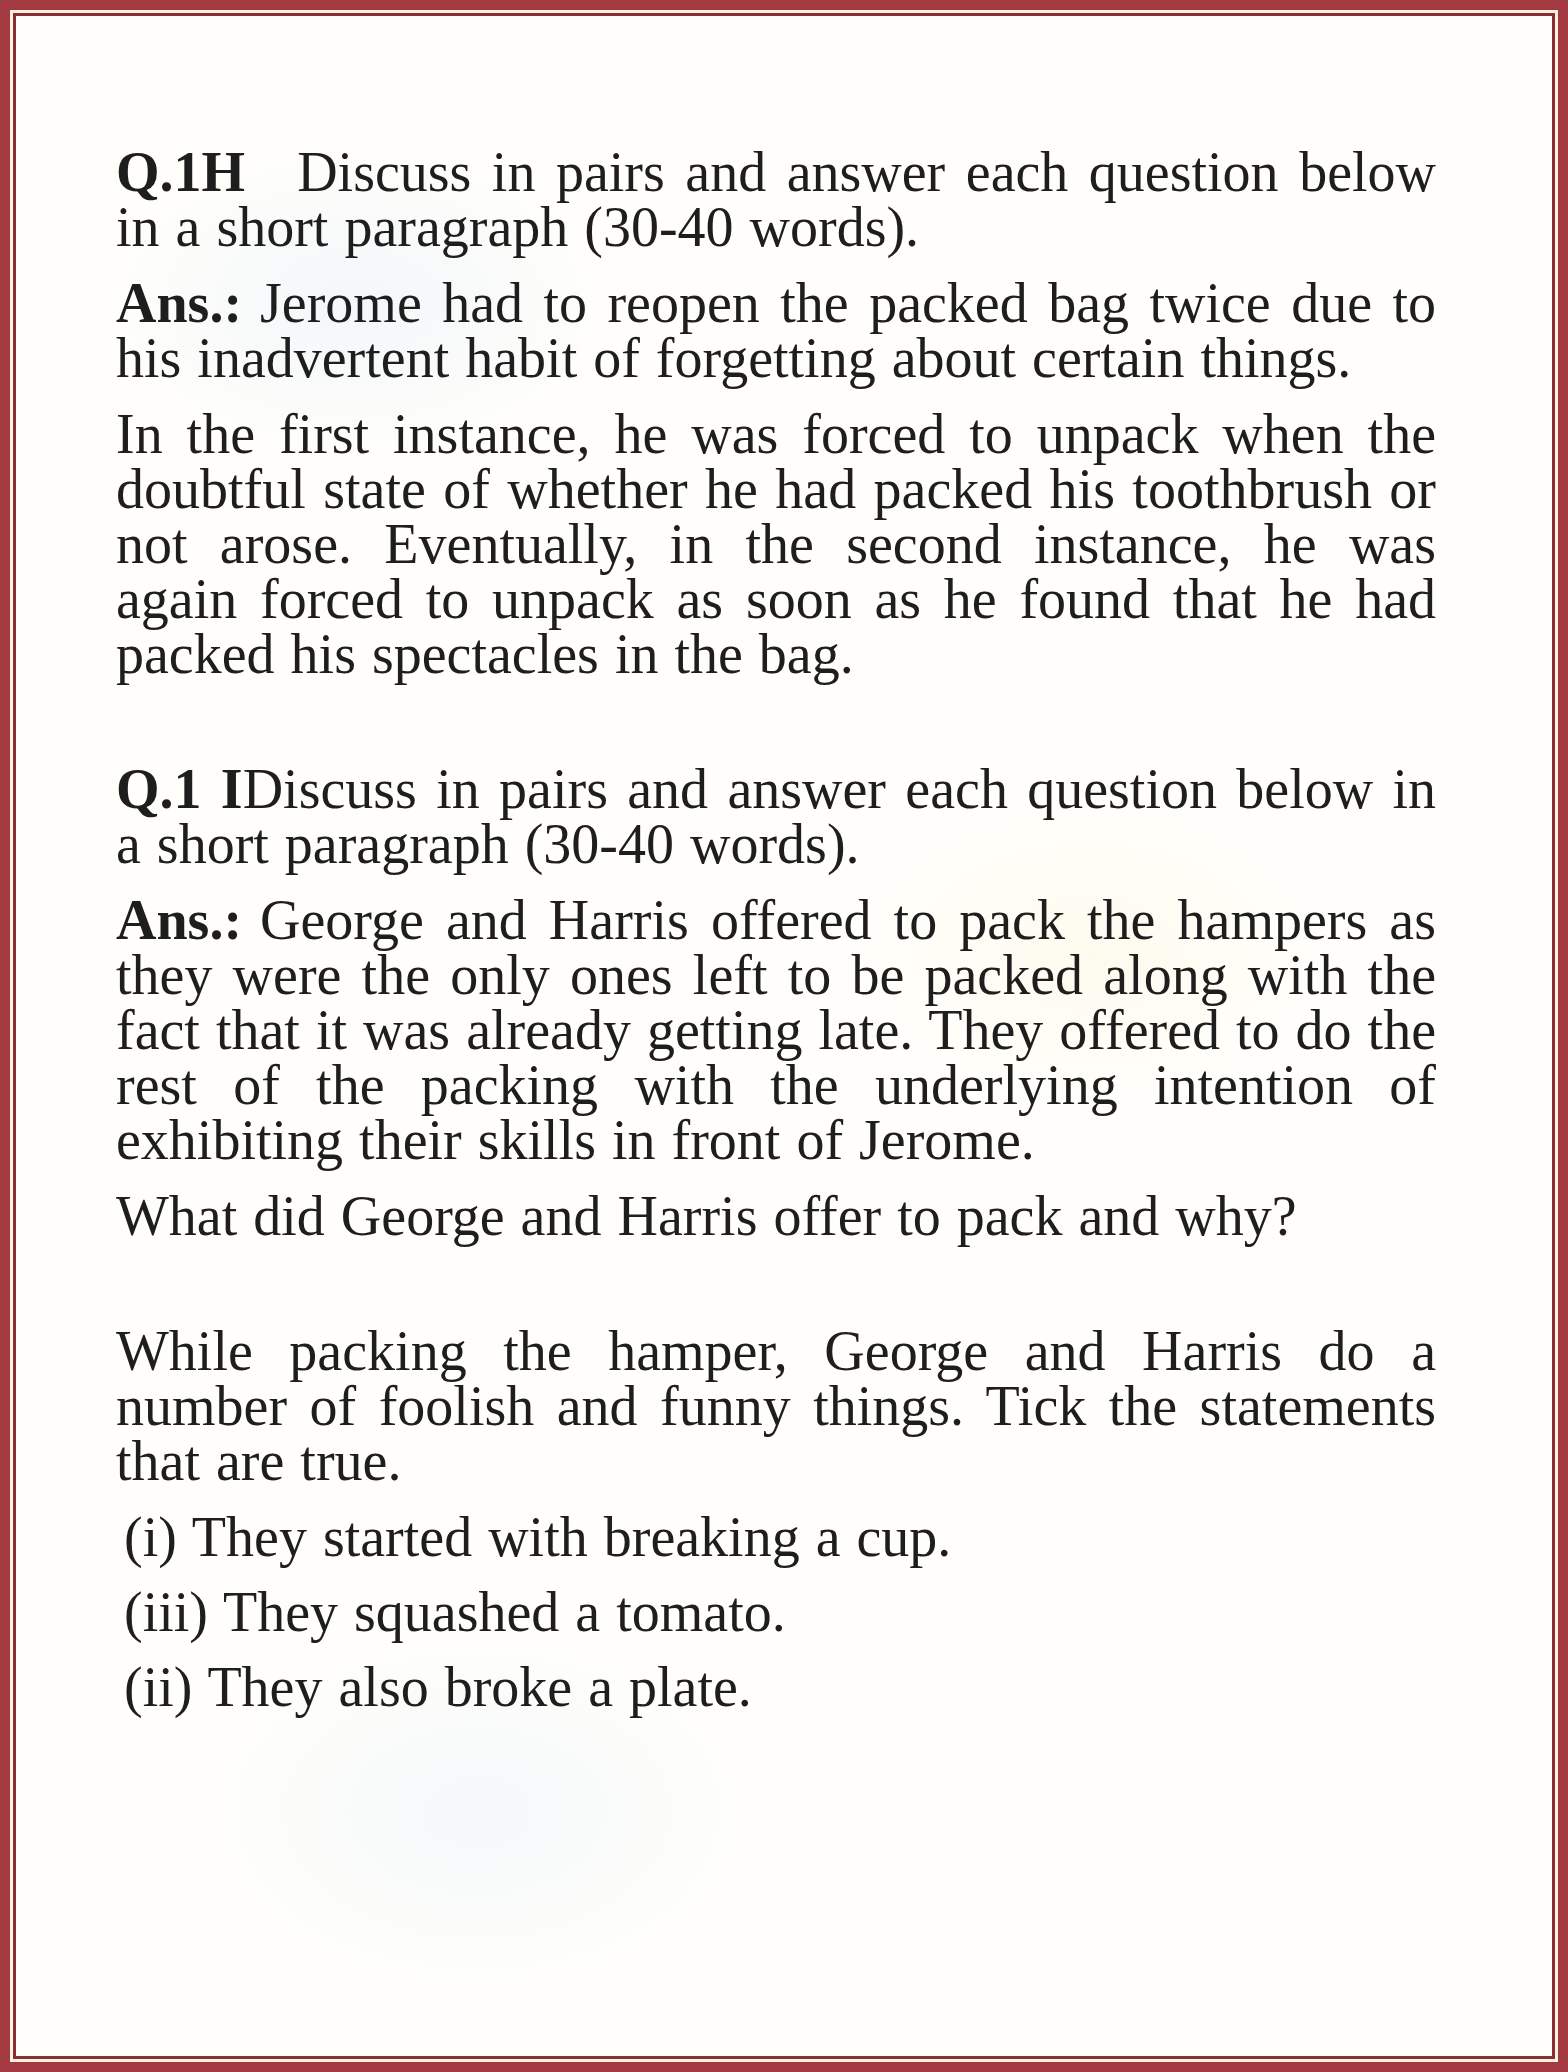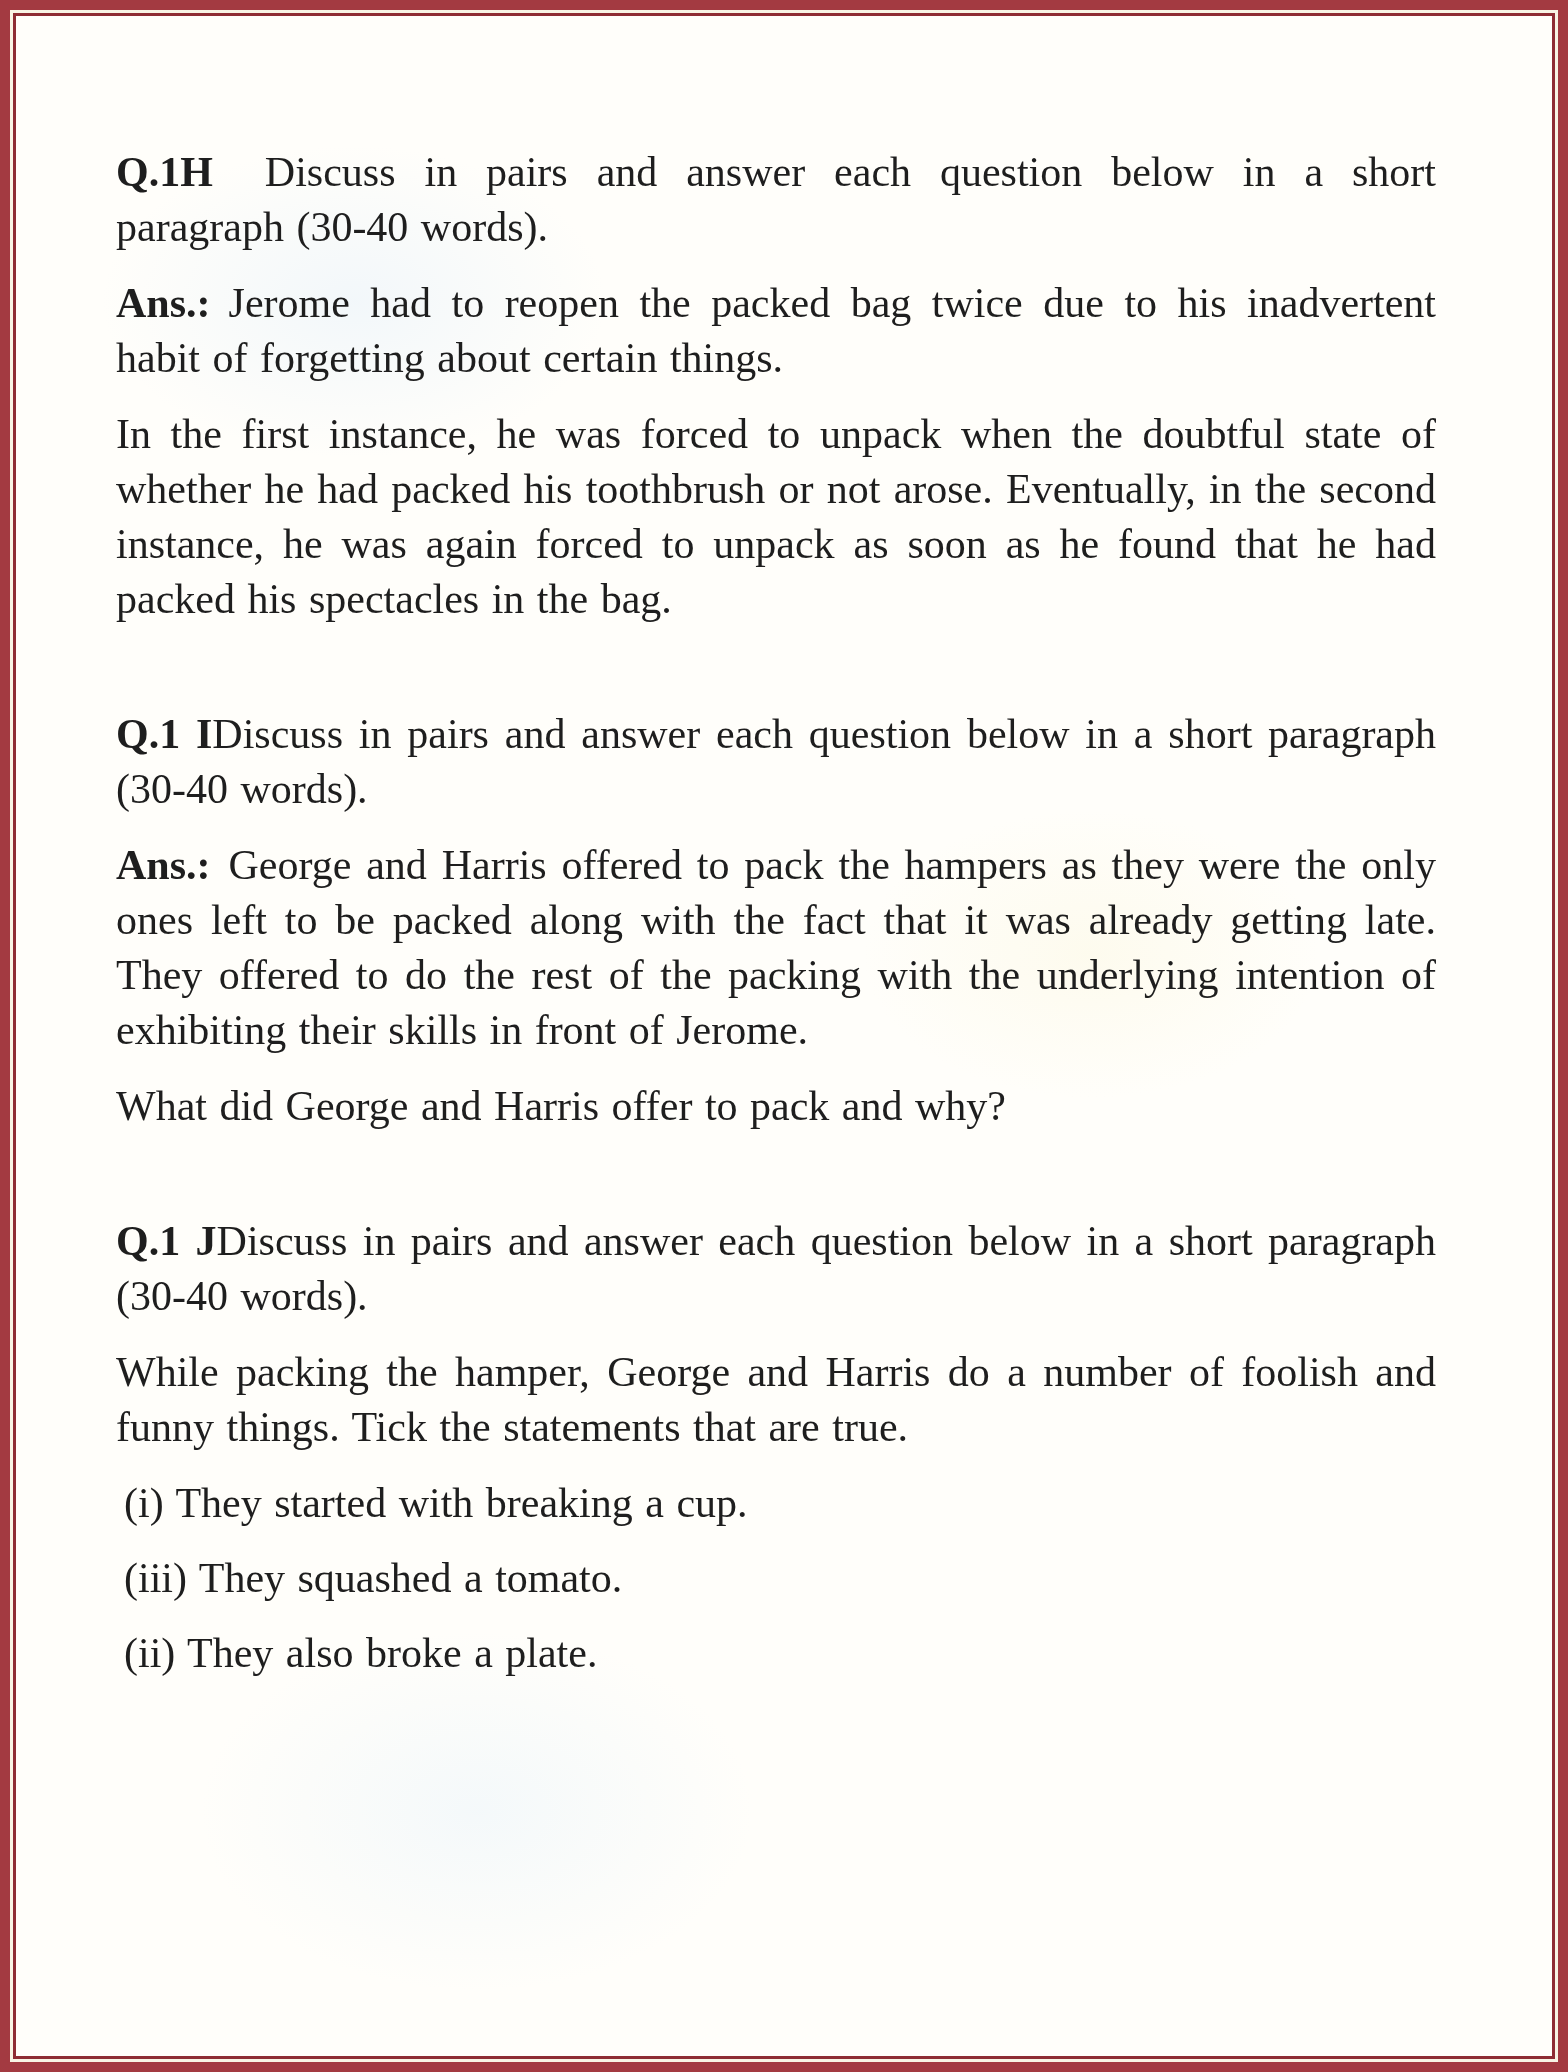--- a/index.html
+++ b/index.html
@@ -29,21 +29,21 @@
       radial-gradient(ellipse 420px 260px at 22% 14%, rgba(210,230,250,0.28), rgba(210,230,250,0) 60%),
       radial-gradient(ellipse 380px 240px at 70% 46%, rgba(250,244,210,0.30), rgba(250,244,210,0) 60%),
       radial-gradient(ellipse 460px 300px at 30% 88%, rgba(214,234,252,0.26), rgba(214,234,252,0) 60%),
       #fffefa;
     padding: 129px 118px 0 100px;
     overflow: hidden;
     color: #1e1e1e;
   }
   .doc {
     width: 1320px;
-    font-size: 42px;
+    font-size: 56px;
     line-height: 55px;
     word-spacing: 2px;
   }
   .para {
     margin: 0 0 21px 0;
     text-align: justify;
   }
   .para.single {
     text-align: left;
   }
@@ -86,21 +86,20 @@
         <p class="para">In the first instance, he was forced to unpack when the doubtful state of whether he had packed his toothbrush or not arose. Eventually, in the second instance, he was again forced to unpack as soon as he found that he had packed his spectacles in the bag.</p>
       </div>
 
       <div class="section">
         <p class="para"><span class="qlabel gap-normal">Q.1 I</span><span>Discuss in pairs and answer each question below in a short paragraph (30-40 words).</span></p>
         <p class="para"><span class="anslabel">Ans.:</span><span>George and Harris offered to pack the hampers as they were the only ones left to be packed along with the fact that it was already getting late. They offered to do the rest of the packing with the underlying intention of exhibiting their skills in front of Jerome.</span></p>
         <p class="para single">What did George and Harris offer to pack and why?</p>
       </div>
 
       <div class="section">
-        <p class="para"><span class="qlabel gap-normal">Q.1 J</span><span>Discuss in pairs and answer each question below in a short paragraph (30-40 words).</span></p>
         <p class="para">While packing the hamper, George and Harris do a number of foolish and funny things. Tick the statements that are true.</p>
         <div class="statements">
           <p class="statement">(i) They started with breaking a cup.</p>
           <p class="statement">(iii) They squashed a tomato.</p>
           <p class="statement">(ii) They also broke a plate.</p>
         </div>
       </div>
 
     </div>
   </div>

